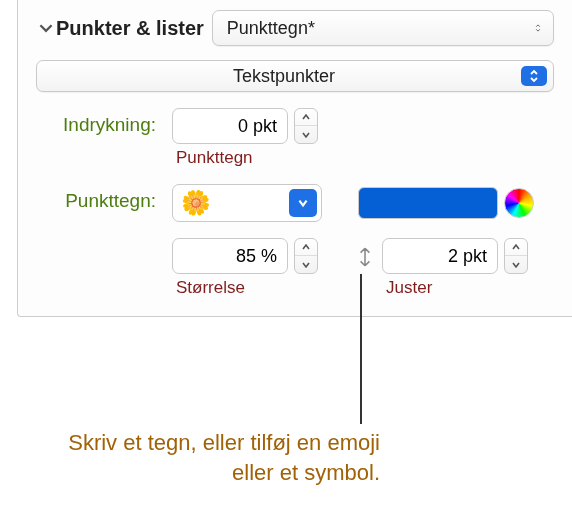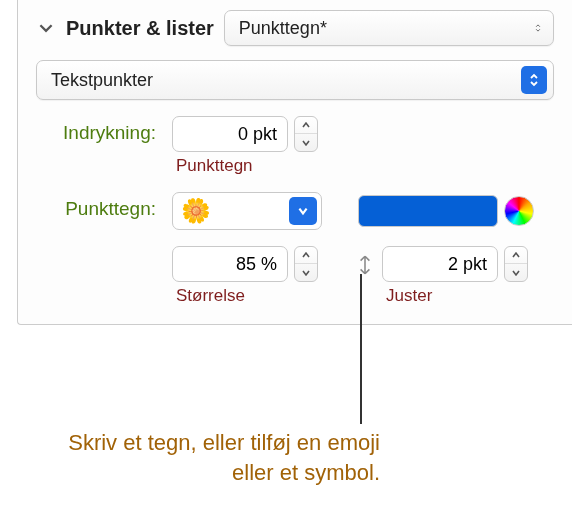--- a/index.html
+++ b/index.html
@@ -18,21 +18,21 @@
     border-top: none;
     background: #fdfdfd;
     width: 555px;
     margin-left: 17px;
     padding: 10px 18px 18px 18px;
     border-bottom-left-radius: 4px;
   }
   .row {
     display: flex;
     align-items: center;
-    gap: 10px;
+    gap: 0;
   }
   .header-row {
     margin-bottom: 14px;
   }
   .disclosure {
     width: 20px;
     height: 20px;
     display: inline-flex;
     align-items: center;
     justify-content: center;
@@ -60,25 +60,27 @@
   }
   .dropdown .updown {
     position: absolute;
     right: 10px;
     top: 50%;
     transform: translateY(-50%);
     color: #555;
   }
   .dropdown.header-drop {
     flex: 1;
+    margin-left: 8px;
   }
   .type-row { margin-left: 0; margin-bottom: 16px; }
   .dropdown.type-drop {
     flex: 1;
-    height: 40px;
+    height: 32px;
+    justify-content: center;
   }
   .type-drop .blue-badge {
     position: absolute;
     right: 6px;
     top: 5px;
     bottom: 5px;
     border-radius: 5px;
     background: #1f6fe5;
     width: 26px;
     display:flex;align-items:center;justify-content:center;

